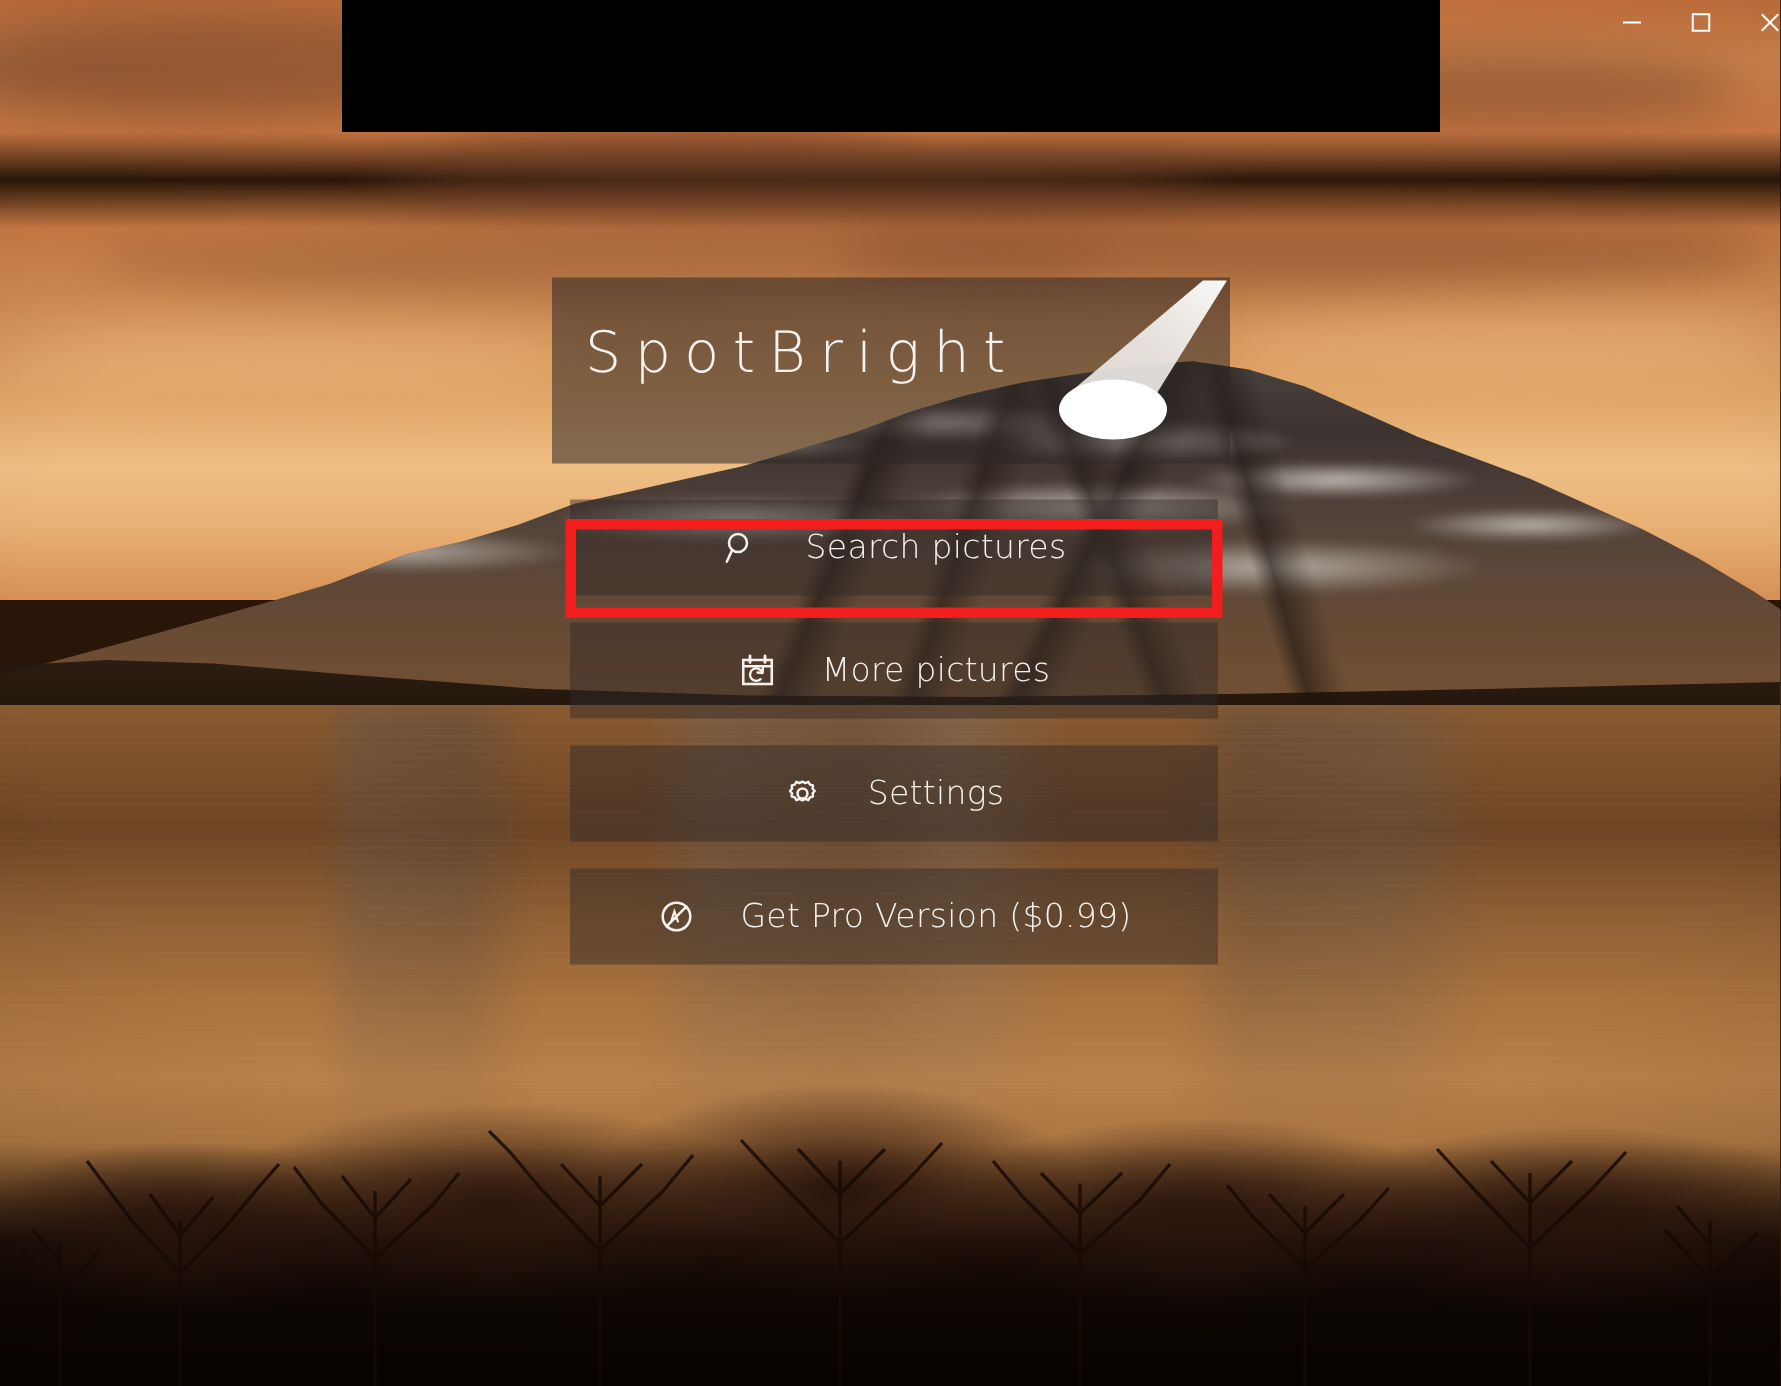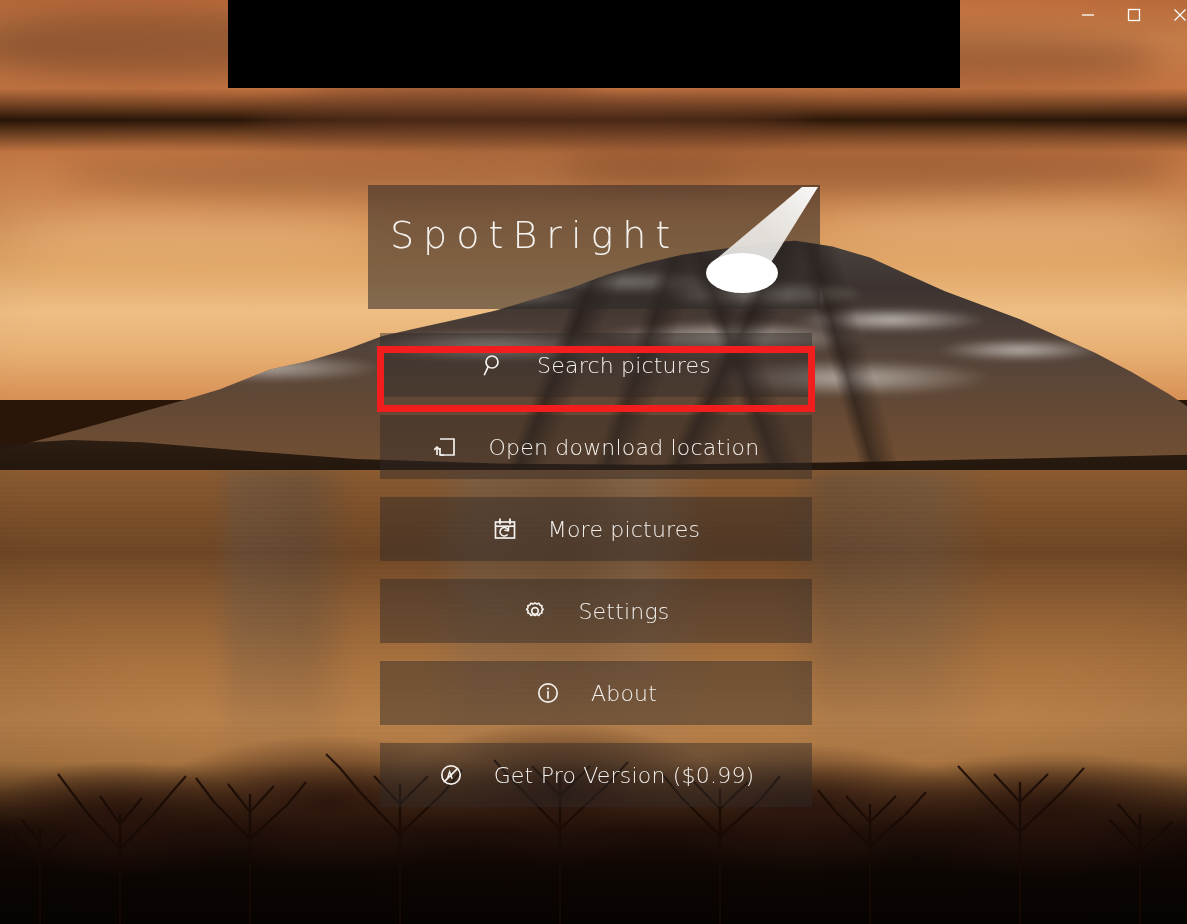--- a/index.html
+++ b/index.html
@@ -387,31 +387,20 @@
       <div class="menu-item">
         <span class="mi-icon">
           <svg width="24" height="24" viewBox="0 0 24 24">
             <circle cx="10" cy="9" r="6" fill="none" stroke="#f3f0ed" stroke-width="1.7"></circle>
             <line x1="6.2" y1="13.6" x2="2.5" y2="21.5" stroke="#f3f0ed" stroke-width="1.7" stroke-linecap="round"></line>
           </svg>
         </span>
         <span class="mi-label">Search pictures</span>
       </div>
 
-      <div class="menu-item">
-        <span class="mi-icon">
-          <svg width="24" height="24" viewBox="0 0 24 24">
-            <path d="M6 4 H20 V20 H6" fill="none" stroke="#f3f0ed" stroke-width="1.7"></path>
-            <path d="M6 13 V20 H10" fill="none" stroke="#f3f0ed" stroke-width="1.7"></path>
-            <line x1="3" y1="20" x2="3" y2="12" stroke="#f3f0ed" stroke-width="1.7"></line>
-            <path d="M0.6 14.4 L3 12 L5.4 14.4" fill="none" stroke="#f3f0ed" stroke-width="1.7" stroke-linecap="round" stroke-linejoin="round"></path>
-          </svg>
-        </span>
-        <span class="mi-label">Open download location</span>
-      </div>
 
       <div class="menu-item">
         <span class="mi-icon">
           <svg width="24" height="24" viewBox="0 0 24 24">
             <rect x="2.5" y="5" width="19" height="16" fill="none" stroke="#f3f0ed" stroke-width="1.7"></rect>
             <line x1="2.5" y1="9.2" x2="21.5" y2="9.2" stroke="#f3f0ed" stroke-width="1.7"></line>
             <line x1="7" y1="2.3" x2="7" y2="6.6" stroke="#f3f0ed" stroke-width="1.9" stroke-linecap="round"></line>
             <line x1="17" y1="2.3" x2="17" y2="6.6" stroke="#f3f0ed" stroke-width="1.9" stroke-linecap="round"></line>
             <path d="M15.2 13.4 a4.2 4.2 0 1 0 -1.1 4.4" fill="none" stroke="#f3f0ed" stroke-width="1.6" stroke-linecap="round"></path>
             <path d="M15.6 10.2 L15.4 13.7 L12.0 13.3" fill="none" stroke="#f3f0ed" stroke-width="1.6" stroke-linecap="round" stroke-linejoin="round"></path>
@@ -427,30 +416,20 @@
               <path d="M12 2.6 l2.1 1.0 l2.0 -0.9 l1.2 2.0 l2.1 0.6 l-0.3 2.2 l1.5 1.6 l-1.5 1.6 l0.3 2.2 l-2.1 0.6
                        l-1.2 2.0 l-2.0 -0.9 l-2.1 1.0 l-2.1 -1.0 l-2.0 0.9 l-1.2 -2.0 l-2.1 -0.6 l0.3 -2.2
                        l-1.5 -1.6 l1.5 -1.6 l-0.3 -2.2 l2.1 -0.6 l1.2 -2.0 l2.0 0.9 Z" transform="translate(0,1.6) scale(0.96) translate(0.4,0)"></path>
               <circle cx="12" cy="12" r="3.3"></circle>
             </g>
           </svg>
         </span>
         <span class="mi-label">Settings</span>
       </div>
 
-      <div class="menu-item">
-        <span class="mi-icon">
-          <svg width="24" height="24" viewBox="0 0 24 24">
-            <circle cx="12" cy="12" r="9.2" fill="none" stroke="#f3f0ed" stroke-width="1.7"></circle>
-            <circle cx="12" cy="7.6" r="1.1" fill="#f3f0ed"></circle>
-            <line x1="12" y1="10.6" x2="12" y2="17" stroke="#f3f0ed" stroke-width="1.7" stroke-linecap="round"></line>
-          </svg>
-        </span>
-        <span class="mi-label">About</span>
-      </div>
 
       <div class="menu-item">
         <span class="mi-icon">
           <svg width="24" height="24" viewBox="0 0 24 24">
             <circle cx="12" cy="12" r="9.2" fill="none" stroke="#f3f0ed" stroke-width="1.7"></circle>
             <path d="M8.4 15.4 L10.6 8.6 L13.0 15.4 M9.2 13.4 H12.3" fill="none" stroke="#f3f0ed" stroke-width="1.4" stroke-linecap="round"></path>
             <line x1="5.4" y1="18.6" x2="18.6" y2="5.4" stroke="#f3f0ed" stroke-width="1.7" stroke-linecap="round"></line>
           </svg>
         </span>
         <span class="mi-label">Get Pro Version ($0.99)</span>

